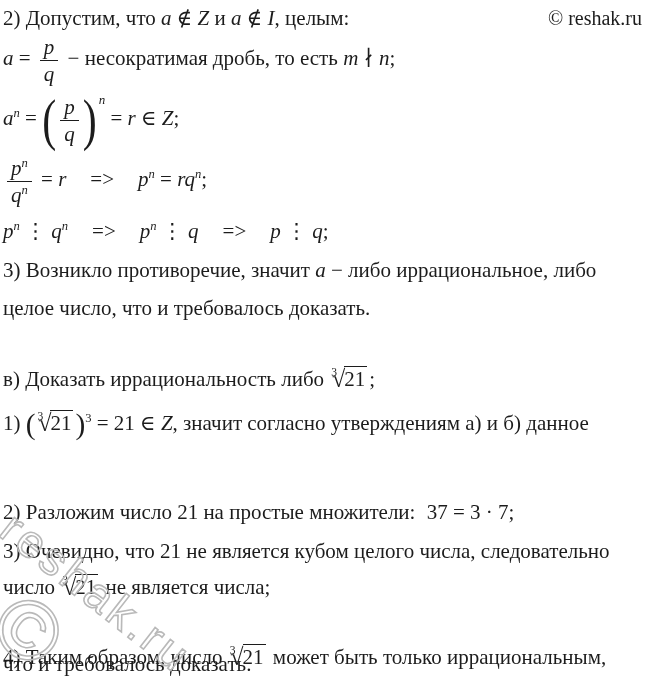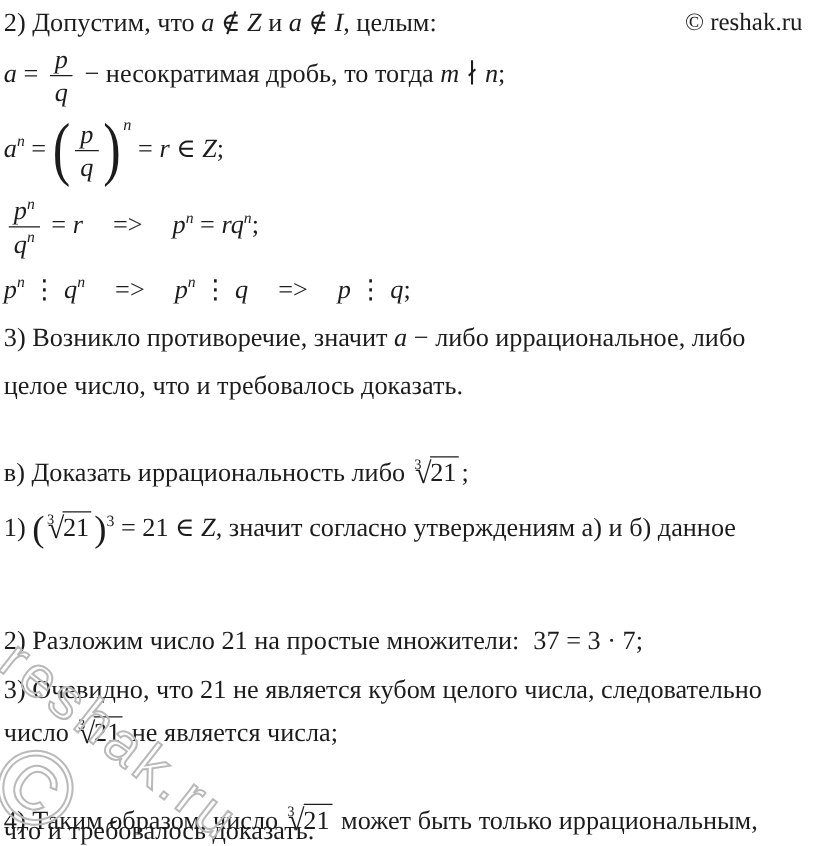--- a/index.html
+++ b/index.html
@@ -63,21 +63,21 @@
   #wm-copy { left:30px; top:578px; font-size:84px; transform:rotate(38deg); line-height:1; }
 </style>
 </head>
 <body>
 
 <div id="page">
 
   <div class="copyright">© reshak.ru</div>
 
   <div class="line" style="top:5px"><span>2) Допустим, что </span><span class="it">a</span><span> ∉ </span><span class="it">Z</span><span> и </span><span class="it">a</span><span> ∉ </span><span class="it">I</span><span>, целым:</span></div>
-  <div class="line" style="top:36px"><span class="it">a</span><span> = </span><span class="frac"><span class="num"><span class="it">p</span></span><span class="den"><span class="it">q</span></span></span><span> − несократимая дробь, то тогда </span><span class="it">m</span><span> ∤ </span><span class="it">n</span><span>;</span></div>
+  <div class="line" style="top:36px"><span class="it">a</span><span> = </span><span class="frac"><span class="num"><span class="it">p</span></span><span class="den"><span class="it">q</span></span></span><span> − несократимая дробь, то есть </span><span class="it">m</span><span> ∤ </span><span class="it">n</span><span>;</span></div>
   <div class="line" style="top:96px"><span class="it">a</span><span class="supi">n</span><span> = </span><span class="pfrac">
         <span class="paren">(</span>
         <span class="frac">
           <span class="num"><span class="it">p</span></span>
           <span class="den"><span class="it">q</span></span>
         </span>
         <span class="paren">)</span>
         <span class="exp">n</span>
       </span><span> = </span><span class="it">r</span><span> ∈ </span><span class="it">Z</span><span>;</span></div>
   <div class="line" style="top:157px"><span class="frac"><span class="num"><span class="it">p</span><span class="supi">n</span></span><span class="den"><span class="it">q</span><span class="supi">n</span></span></span><span> = </span><span class="it">r</span><span class="spacer" style="width: 24px;"></span><span>=&gt;</span><span class="spacer" style="width: 24px;"></span><span class="it">p</span><span class="supi">n</span><span> = </span><span class="it">r</span><span class="it">q</span><span class="supi">n</span><span>;</span></div>

